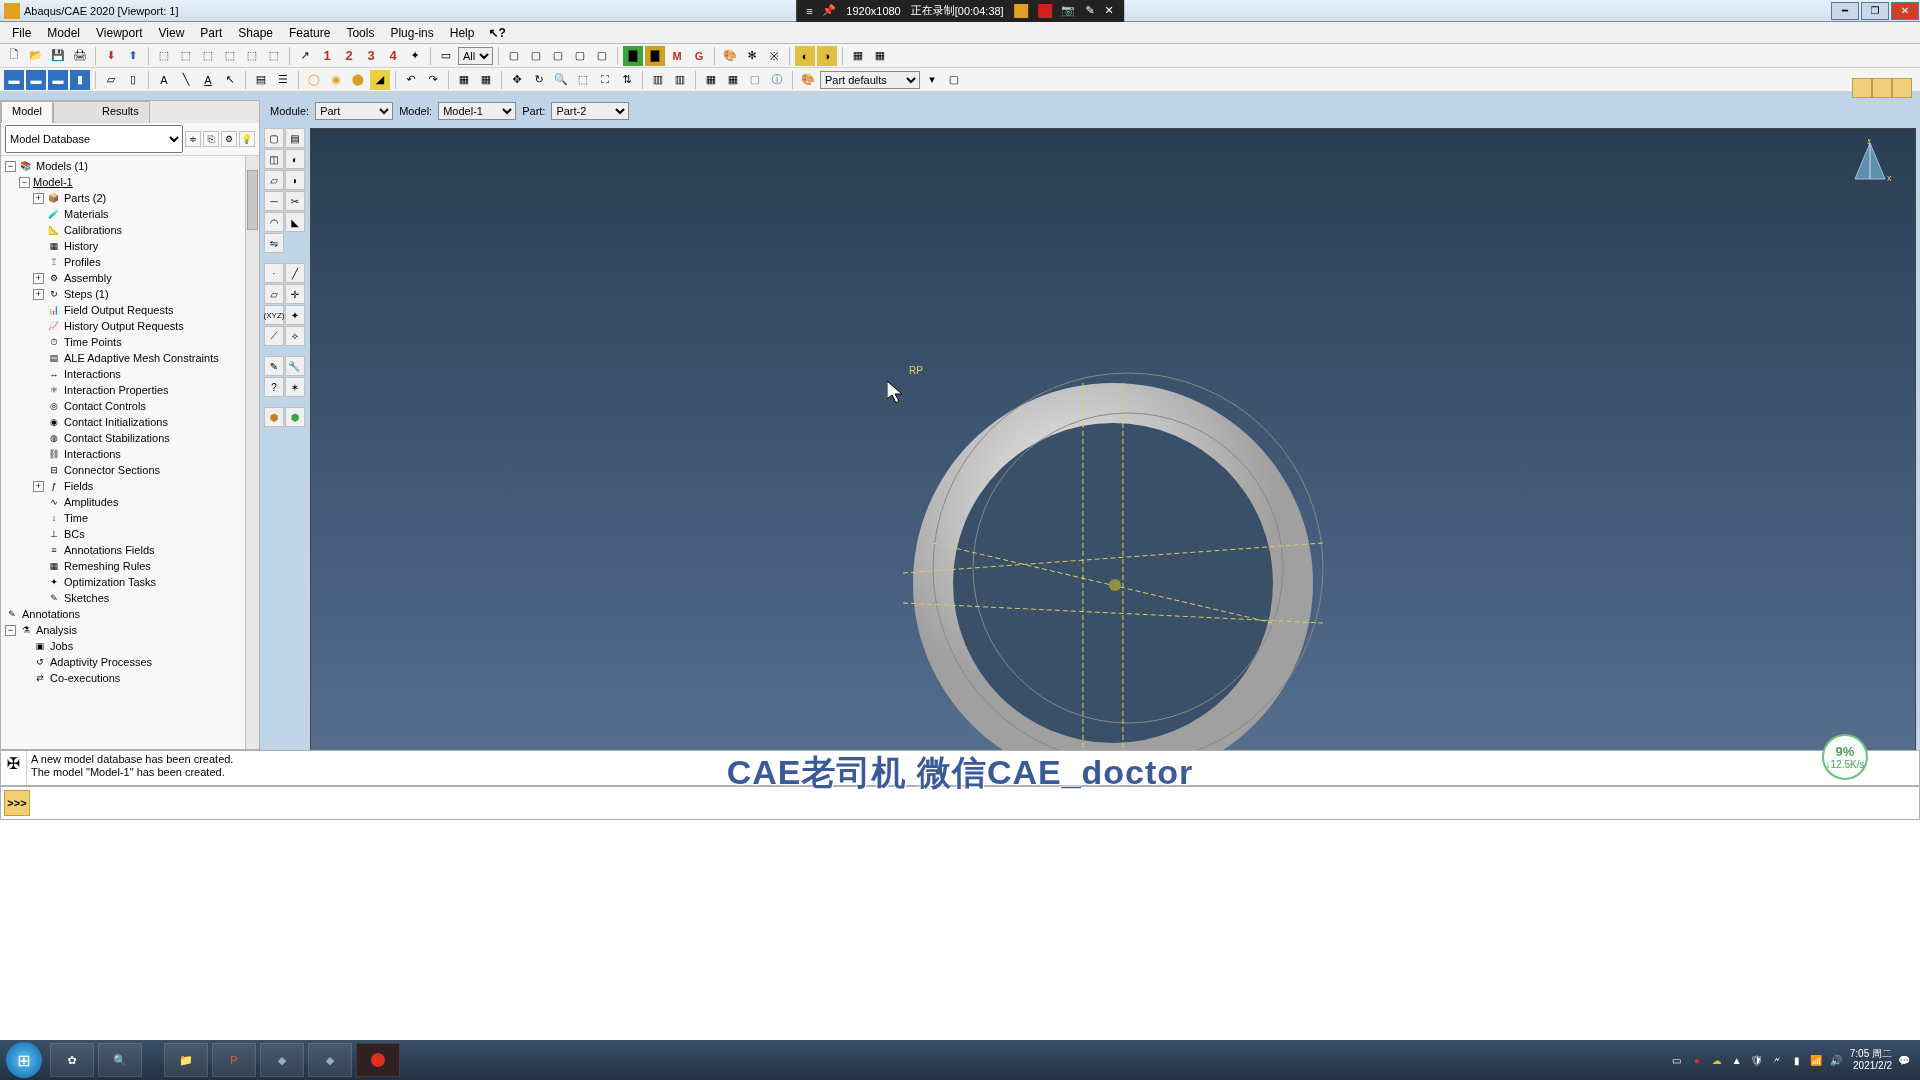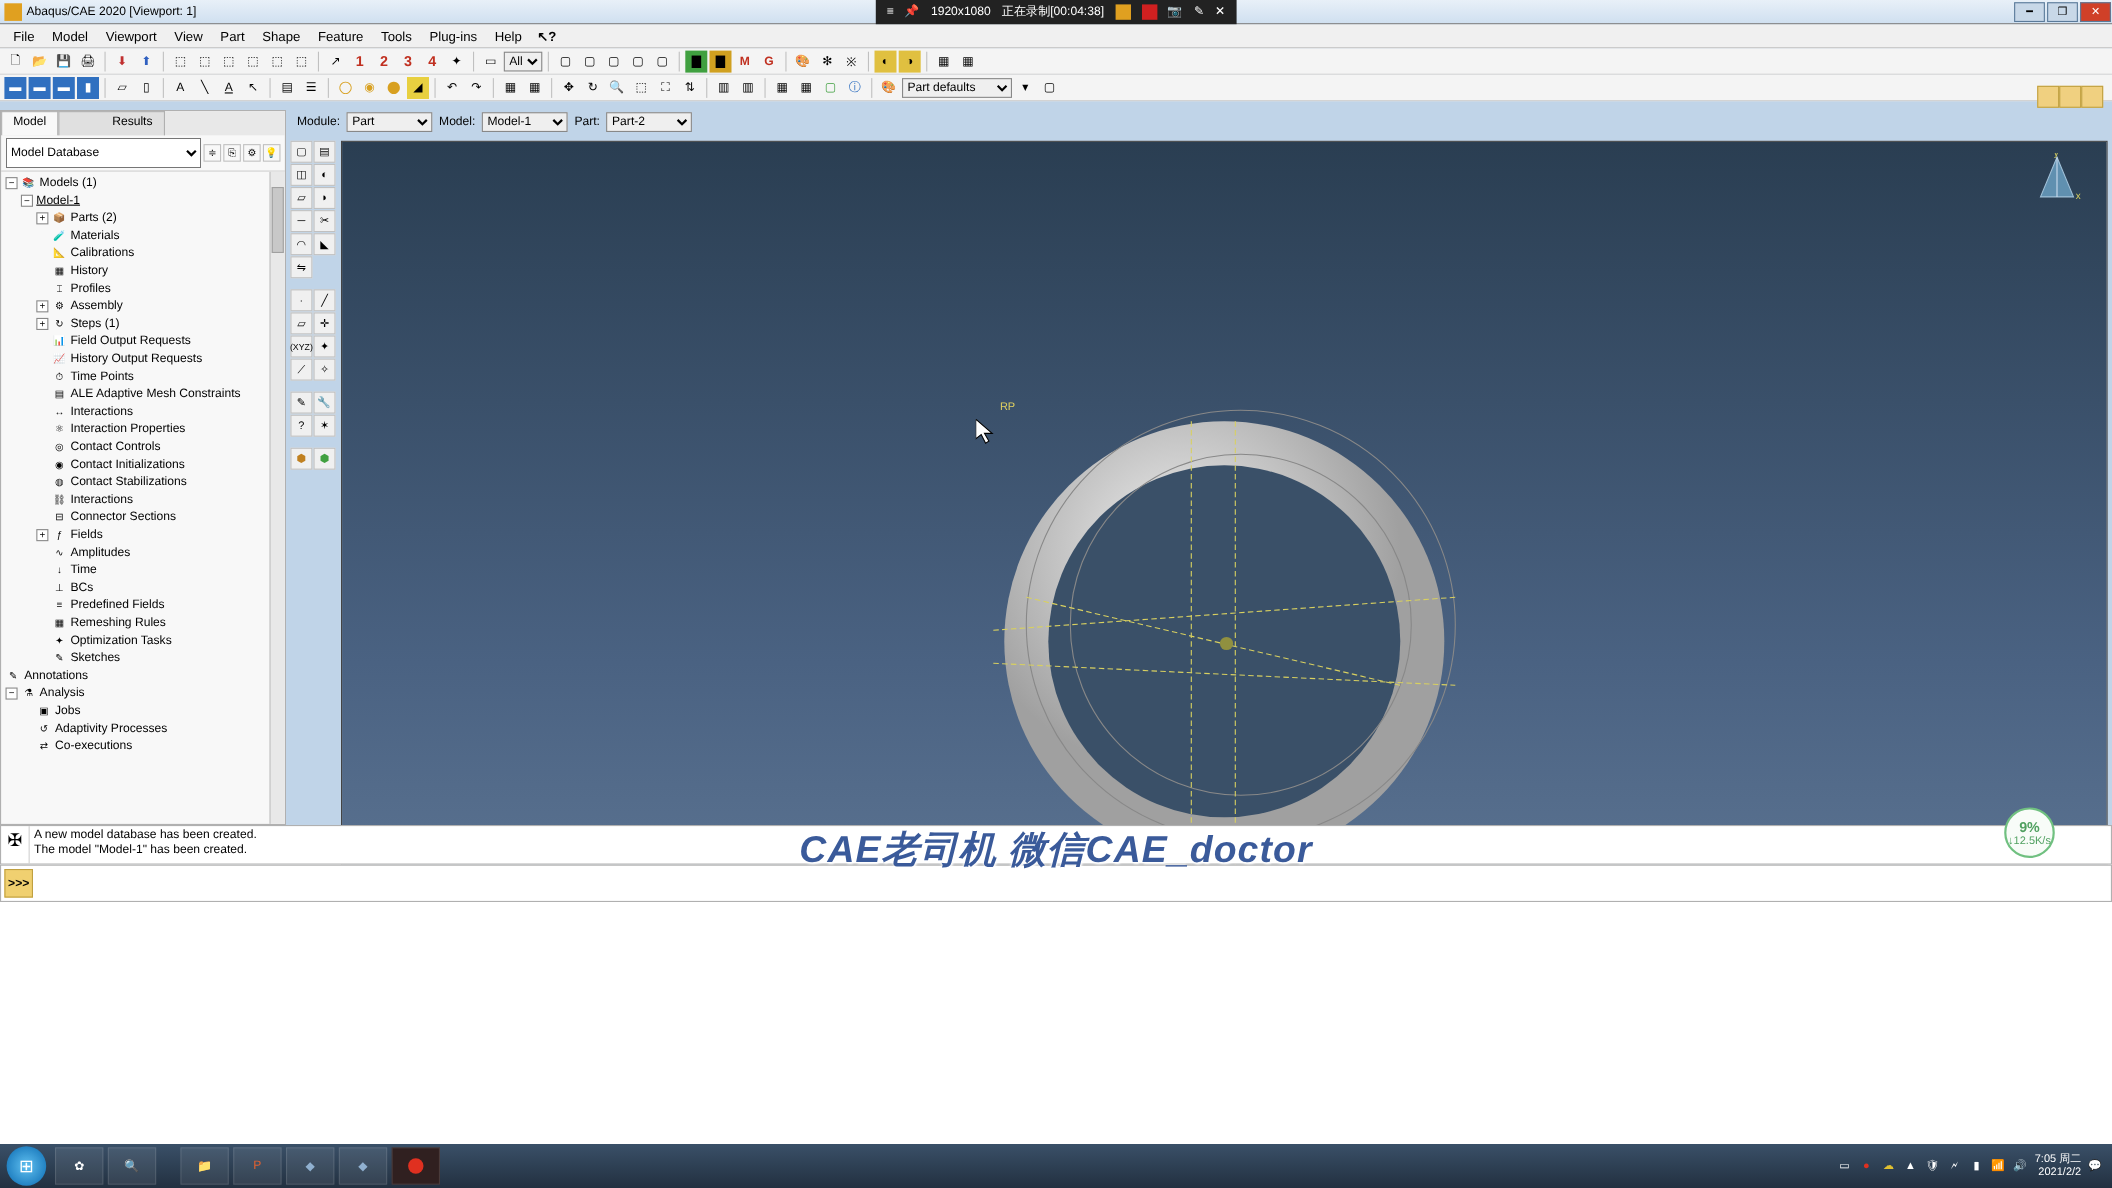--- a/index.html
+++ b/index.html
@@ -54,21 +54,21 @@
 .rp-label { position: absolute; color: #e0d060; font-size: 10px; font-weight: normal; }
 .triad-bl { position: absolute; left: 78px; bottom: 38px; }
 .cursor-img { position: absolute; left: 576px; top: 252px; width: 18px; height: 24px; }
 .simulia-logo { position: absolute; right: 6px; bottom: -2px; height: 24px; color: #5a88b0; font-size: 14px; font-style: italic; font-weight: bold; letter-spacing: 1px; }
 .triad-tr { position: absolute; right: 18px; top: 10px; }
 .message-area { position: absolute; left: 0; right: 0; bottom: 294px; height: 36px; background: #fff; border: 1px solid #b0b0b0; display: flex; }
 .msg-icon { width: 26px; border-right: 1px solid #d0d0d0; display: flex; align-items: flex-start; justify-content: center; padding-top: 3px; }
 .msg-text { flex: 1; font-family: "Courier New", monospace; font-size: 11px; padding: 2px 4px; white-space: pre; }
 .cli-area { position: absolute; left: 0; right: 0; bottom: 260px; height: 34px; background: #fff; border: 1px solid #b0b0b0; display: flex; }
 .cli-icon { width: 26px; background: #f0d070; border: 1px solid #c0a040; display: flex; align-items: center; justify-content: center; font-weight: bold; font-size: 11px; margin: 3px; }
-.watermark { position: absolute; left: 50%; bottom: 284px; transform: translateX(-50%); font-size: 34px; font-weight: bold; font-style: italic; color: #3a5a9a; text-shadow: 1px 1px 2px #fff, -1px -1px 2px #fff; z-index: 20; letter-spacing: 1px; }
+.watermark { position: absolute; left: 50%; bottom: 284px; transform: translateX(-50%); font-size: 34px; font-weight: bold; color: #3a5a9a; text-shadow: 1px 1px 2px #fff, -1px -1px 2px #fff; z-index: 20; letter-spacing: 1px; }
 .badge-circle { position: absolute; right: 52px; bottom: 300px; width: 46px; height: 46px; border-radius: 50%; border: 2px solid #70c080; background: #f8fcf8; display: flex; flex-direction: column; align-items: center; justify-content: center; font-size: 10px; color: #50a060; z-index: 20; }
 .badge-circle .pct { font-size: 13px; font-weight: bold; }
 .taskbar { position: absolute; left: 0; right: 0; bottom: 0; height: 40px; background: linear-gradient(#3a5068,#223040); display: flex; align-items: center; }
 .start-orb { width: 36px; height: 36px; border-radius: 50%; background: radial-gradient(#60c0f0,#0868b0); margin: 0 6px; display: flex; align-items: center; justify-content: center; color: #fff; }
 .task-btn { width: 44px; height: 34px; margin: 0 2px; background: rgba(255,255,255,0.08); border: 1px solid rgba(255,255,255,0.12); display: flex; align-items: center; justify-content: center; color: #fff; font-size: 11px; }
 .task-btn.rec { background: #302020; }
 .task-btn.rec .dot { width: 14px; height: 14px; border-radius: 50%; background: #e03020; }
 .tray { margin-left: auto; display: flex; align-items: center; gap: 6px; color: #fff; font-size: 10px; padding-right: 8px; }
 .tray .clock { text-align: right; line-height: 12px; }
 .tray-icon { width: 14px; height: 14px; display: inline-flex; align-items: center; justify-content: center; }
@@ -384,21 +384,21 @@
           <div class="tree-item">
             <span class="tree-spacer" style="width: 28px;"></span>
             <span class="tree-spacer" style="width: 14px;"></span>
             <span class="tree-icon">⊥</span>
             <span class="tree-label">BCs</span>
           </div>
           <div class="tree-item">
             <span class="tree-spacer" style="width: 28px;"></span>
             <span class="tree-spacer" style="width: 14px;"></span>
             <span class="tree-icon">≡</span>
-            <span class="tree-label">Predefined Fields</span>
+            <span class="tree-label">Annotations Fields</span>
           </div>
           <div class="tree-item">
             <span class="tree-spacer" style="width: 28px;"></span>
             <span class="tree-spacer" style="width: 14px;"></span>
             <span class="tree-icon">▦</span>
             <span class="tree-label">Remeshing Rules</span>
           </div>
           <div class="tree-item">
             <span class="tree-spacer" style="width: 28px;"></span>
             <span class="tree-spacer" style="width: 14px;"></span>

